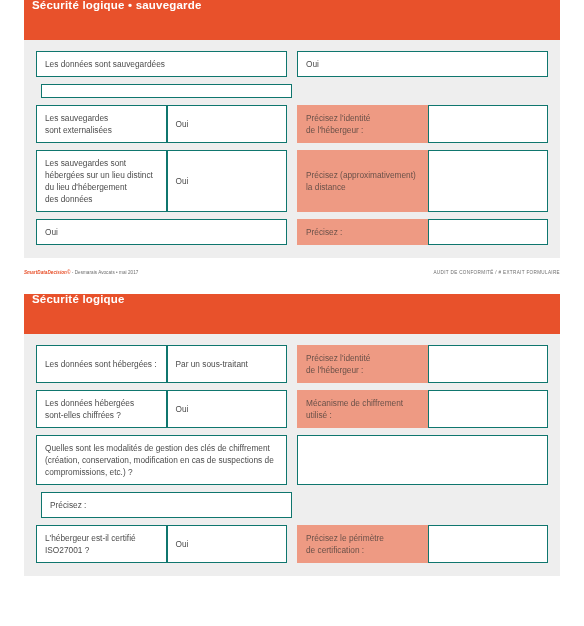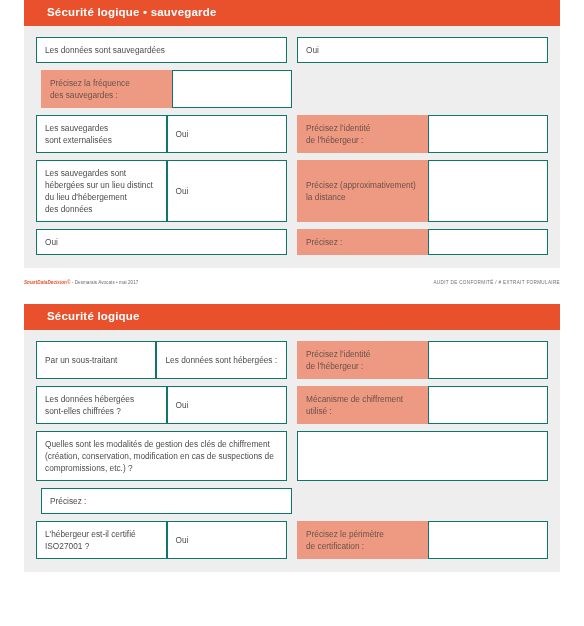--- a/index.html
+++ b/index.html
@@ -24,24 +24,23 @@
   }
 
   
   .panel {
     margin: 0 24px;
     background: #eeeeee;
     box-sizing: border-box;
   }
   .panel-header {
     background: #e8512b;
-    height: 26px;
-    display: flex;
-    align-items: center;
-    padding: 0 23px;
+    height: 40px;
+    display: flex;
+    padding: 0 8px;
     box-sizing: border-box;
   }
   .panel-title {
     color: #ffffff;
     font-size: 11.5px;
     font-weight: bold;
     letter-spacing: 0.2px;
     line-height: 1;
   }
   .panel-body {
@@ -134,24 +133,20 @@
               </div>
             </div>
             <div class="col right">
               <div class="cell full">
                 <span class="cell-text">Oui</span>
               </div>
             </div>
           </div>
           <div class="row">
             <div class="col right">
-              <div class="cell q hl">
-                <span class="cell-text">Précisez la fréquence
-des sauvegardes :</span>
-              </div>
               <div class="cell a blank">
                 <span class="cell-text"></span>
               </div>
             </div>
           </div>
           <div class="row">
             <div class="col left">
               <div class="cell q">
                 <span class="cell-text">Les sauvegardes
 sont externalisées</span>
@@ -214,25 +209,25 @@
         <div class="footer-right">AUDIT DE CONFORMITÉ / # EXTRAIT FORMULAIRE</div>
       </div>
       <div class="spacer-between"></div>
       <div class="panel">
         <div class="panel-header">
           <span class="panel-title">Sécurité logique</span>
         </div>
         <div class="panel-body">
           <div class="row">
             <div class="col left">
+              <div class="cell q">
+                <span class="cell-text">Les données sont hébergées :</span>
+              </div>
               <div class="cell a">
                 <span class="cell-text">Par un sous-traitant</span>
-              </div>
-              <div class="cell q">
-                <span class="cell-text">Les données sont hébergées :</span>
               </div>
             </div>
             <div class="col right">
               <div class="cell q hl">
                 <span class="cell-text">Précisez l'identité
 de l'hébergeur :</span>
               </div>
               <div class="cell a blank">
                 <span class="cell-text"></span>
               </div>

